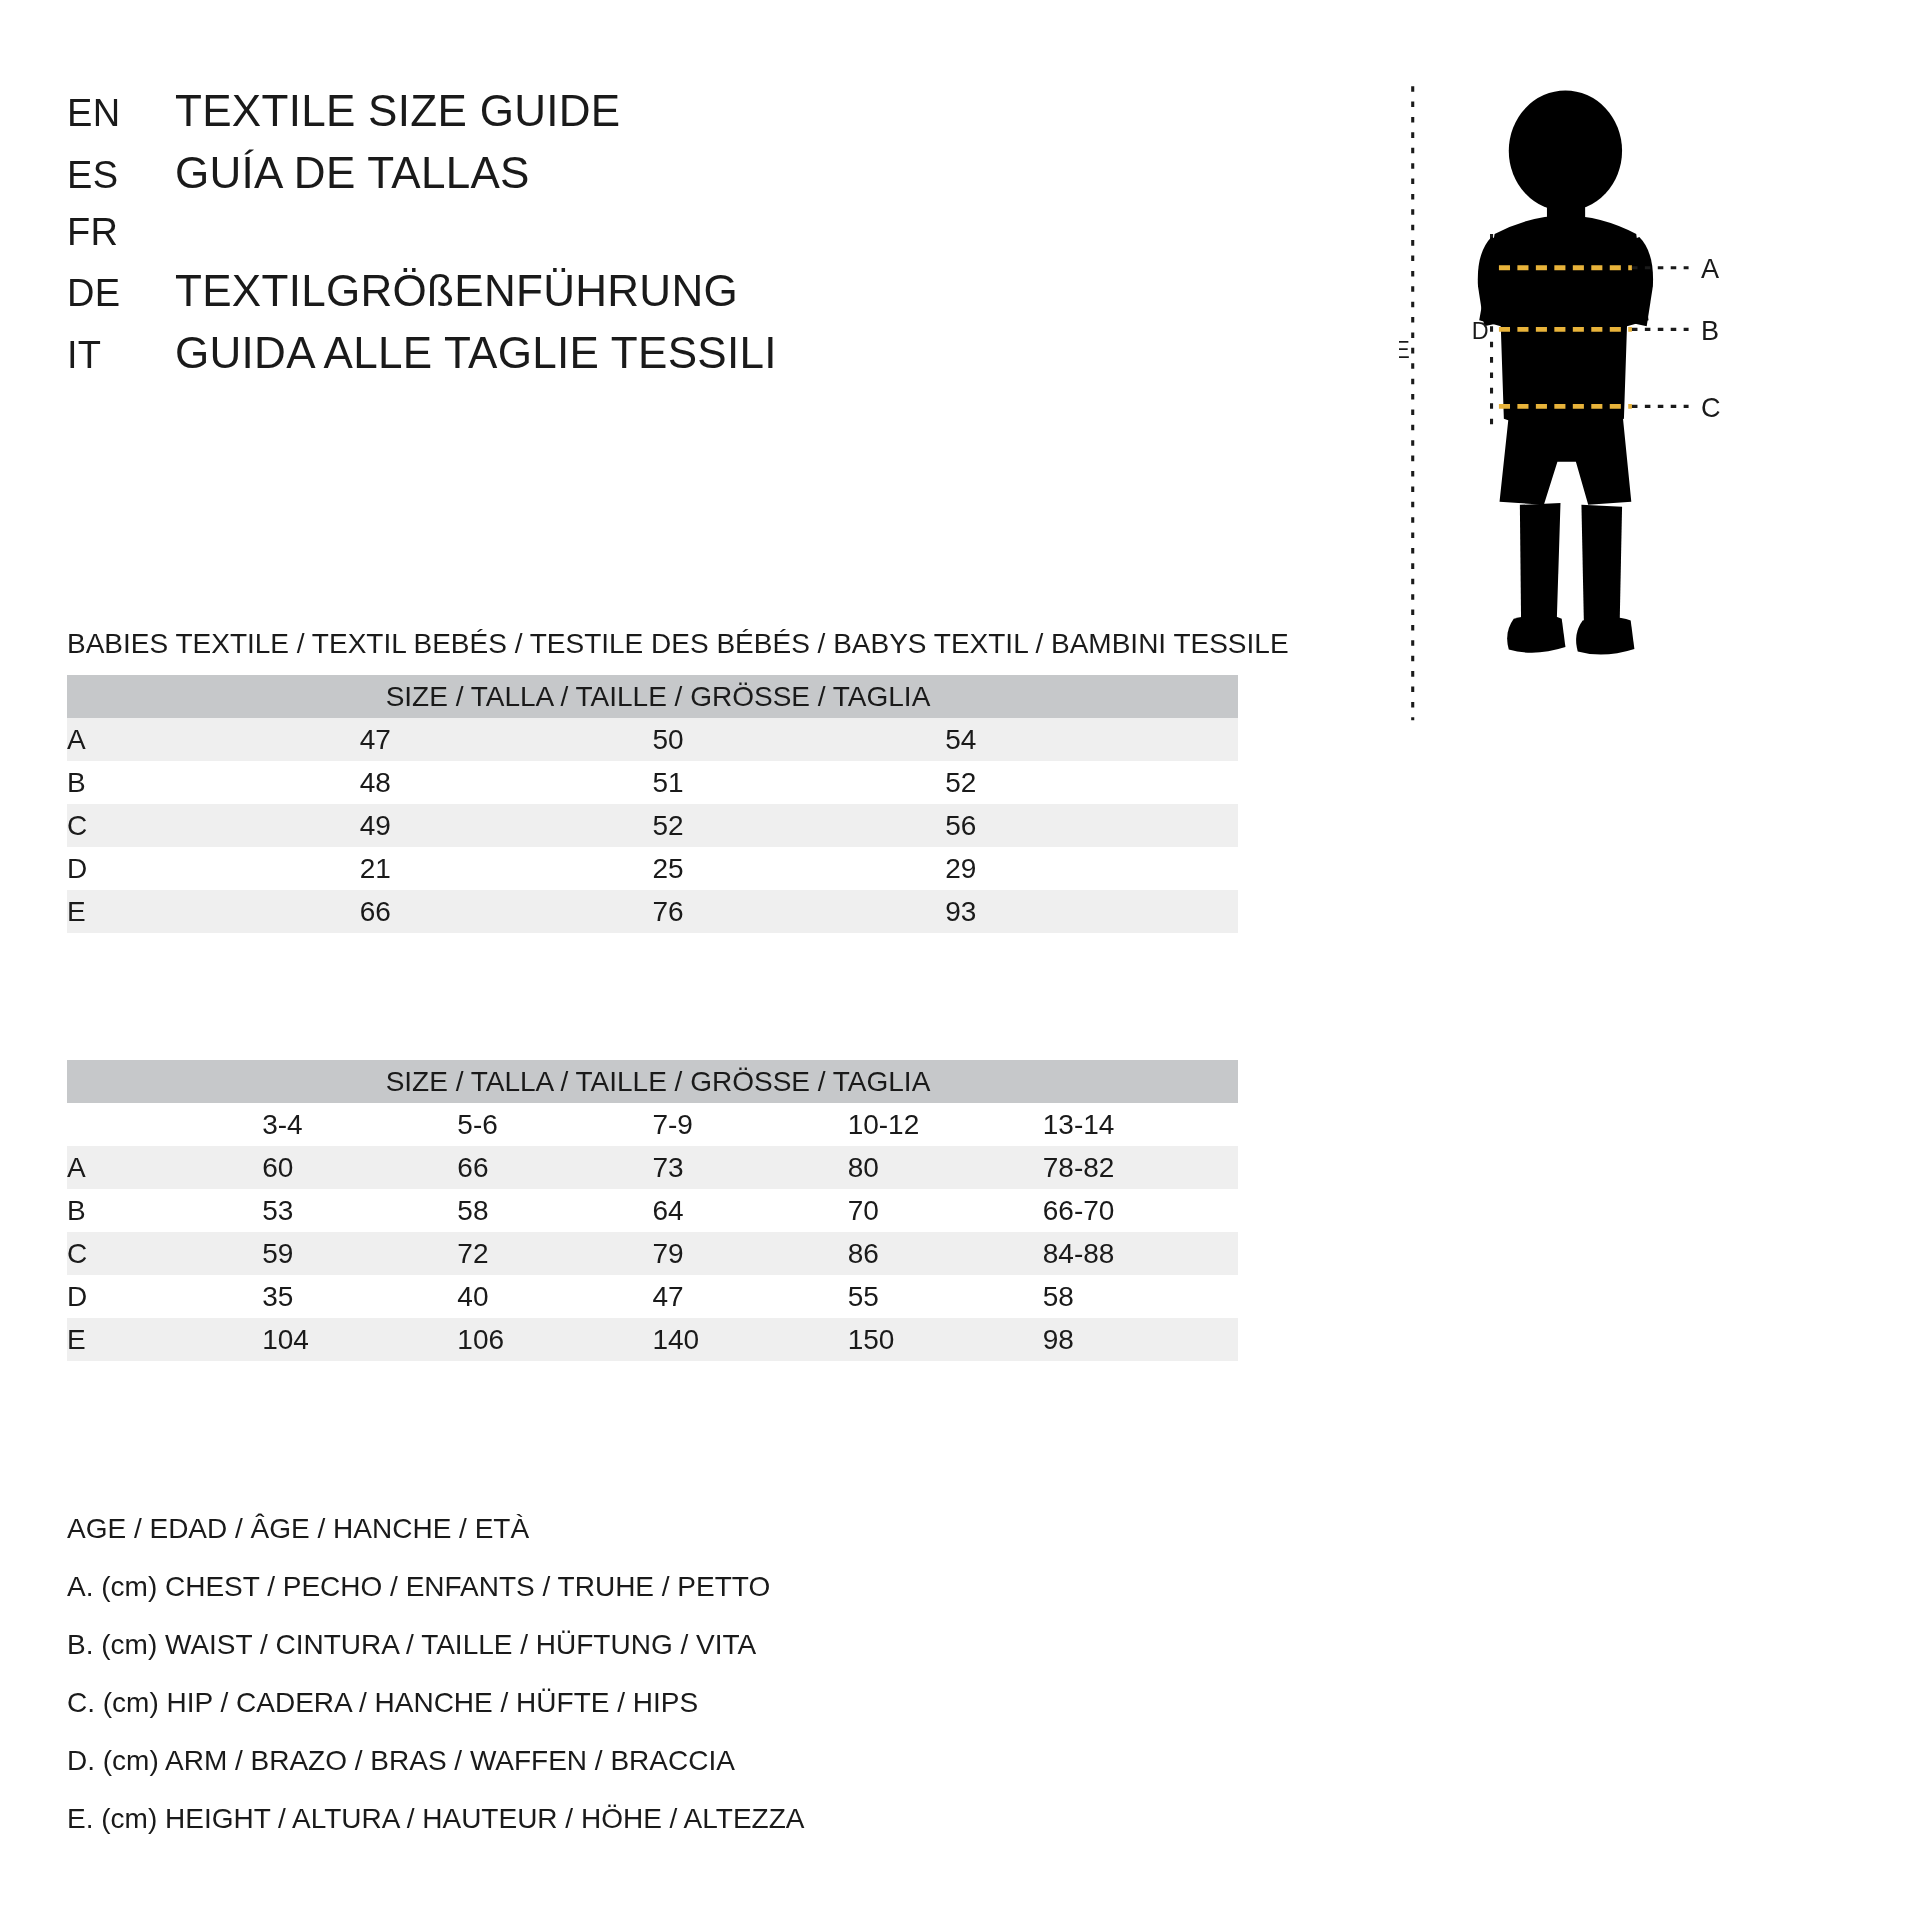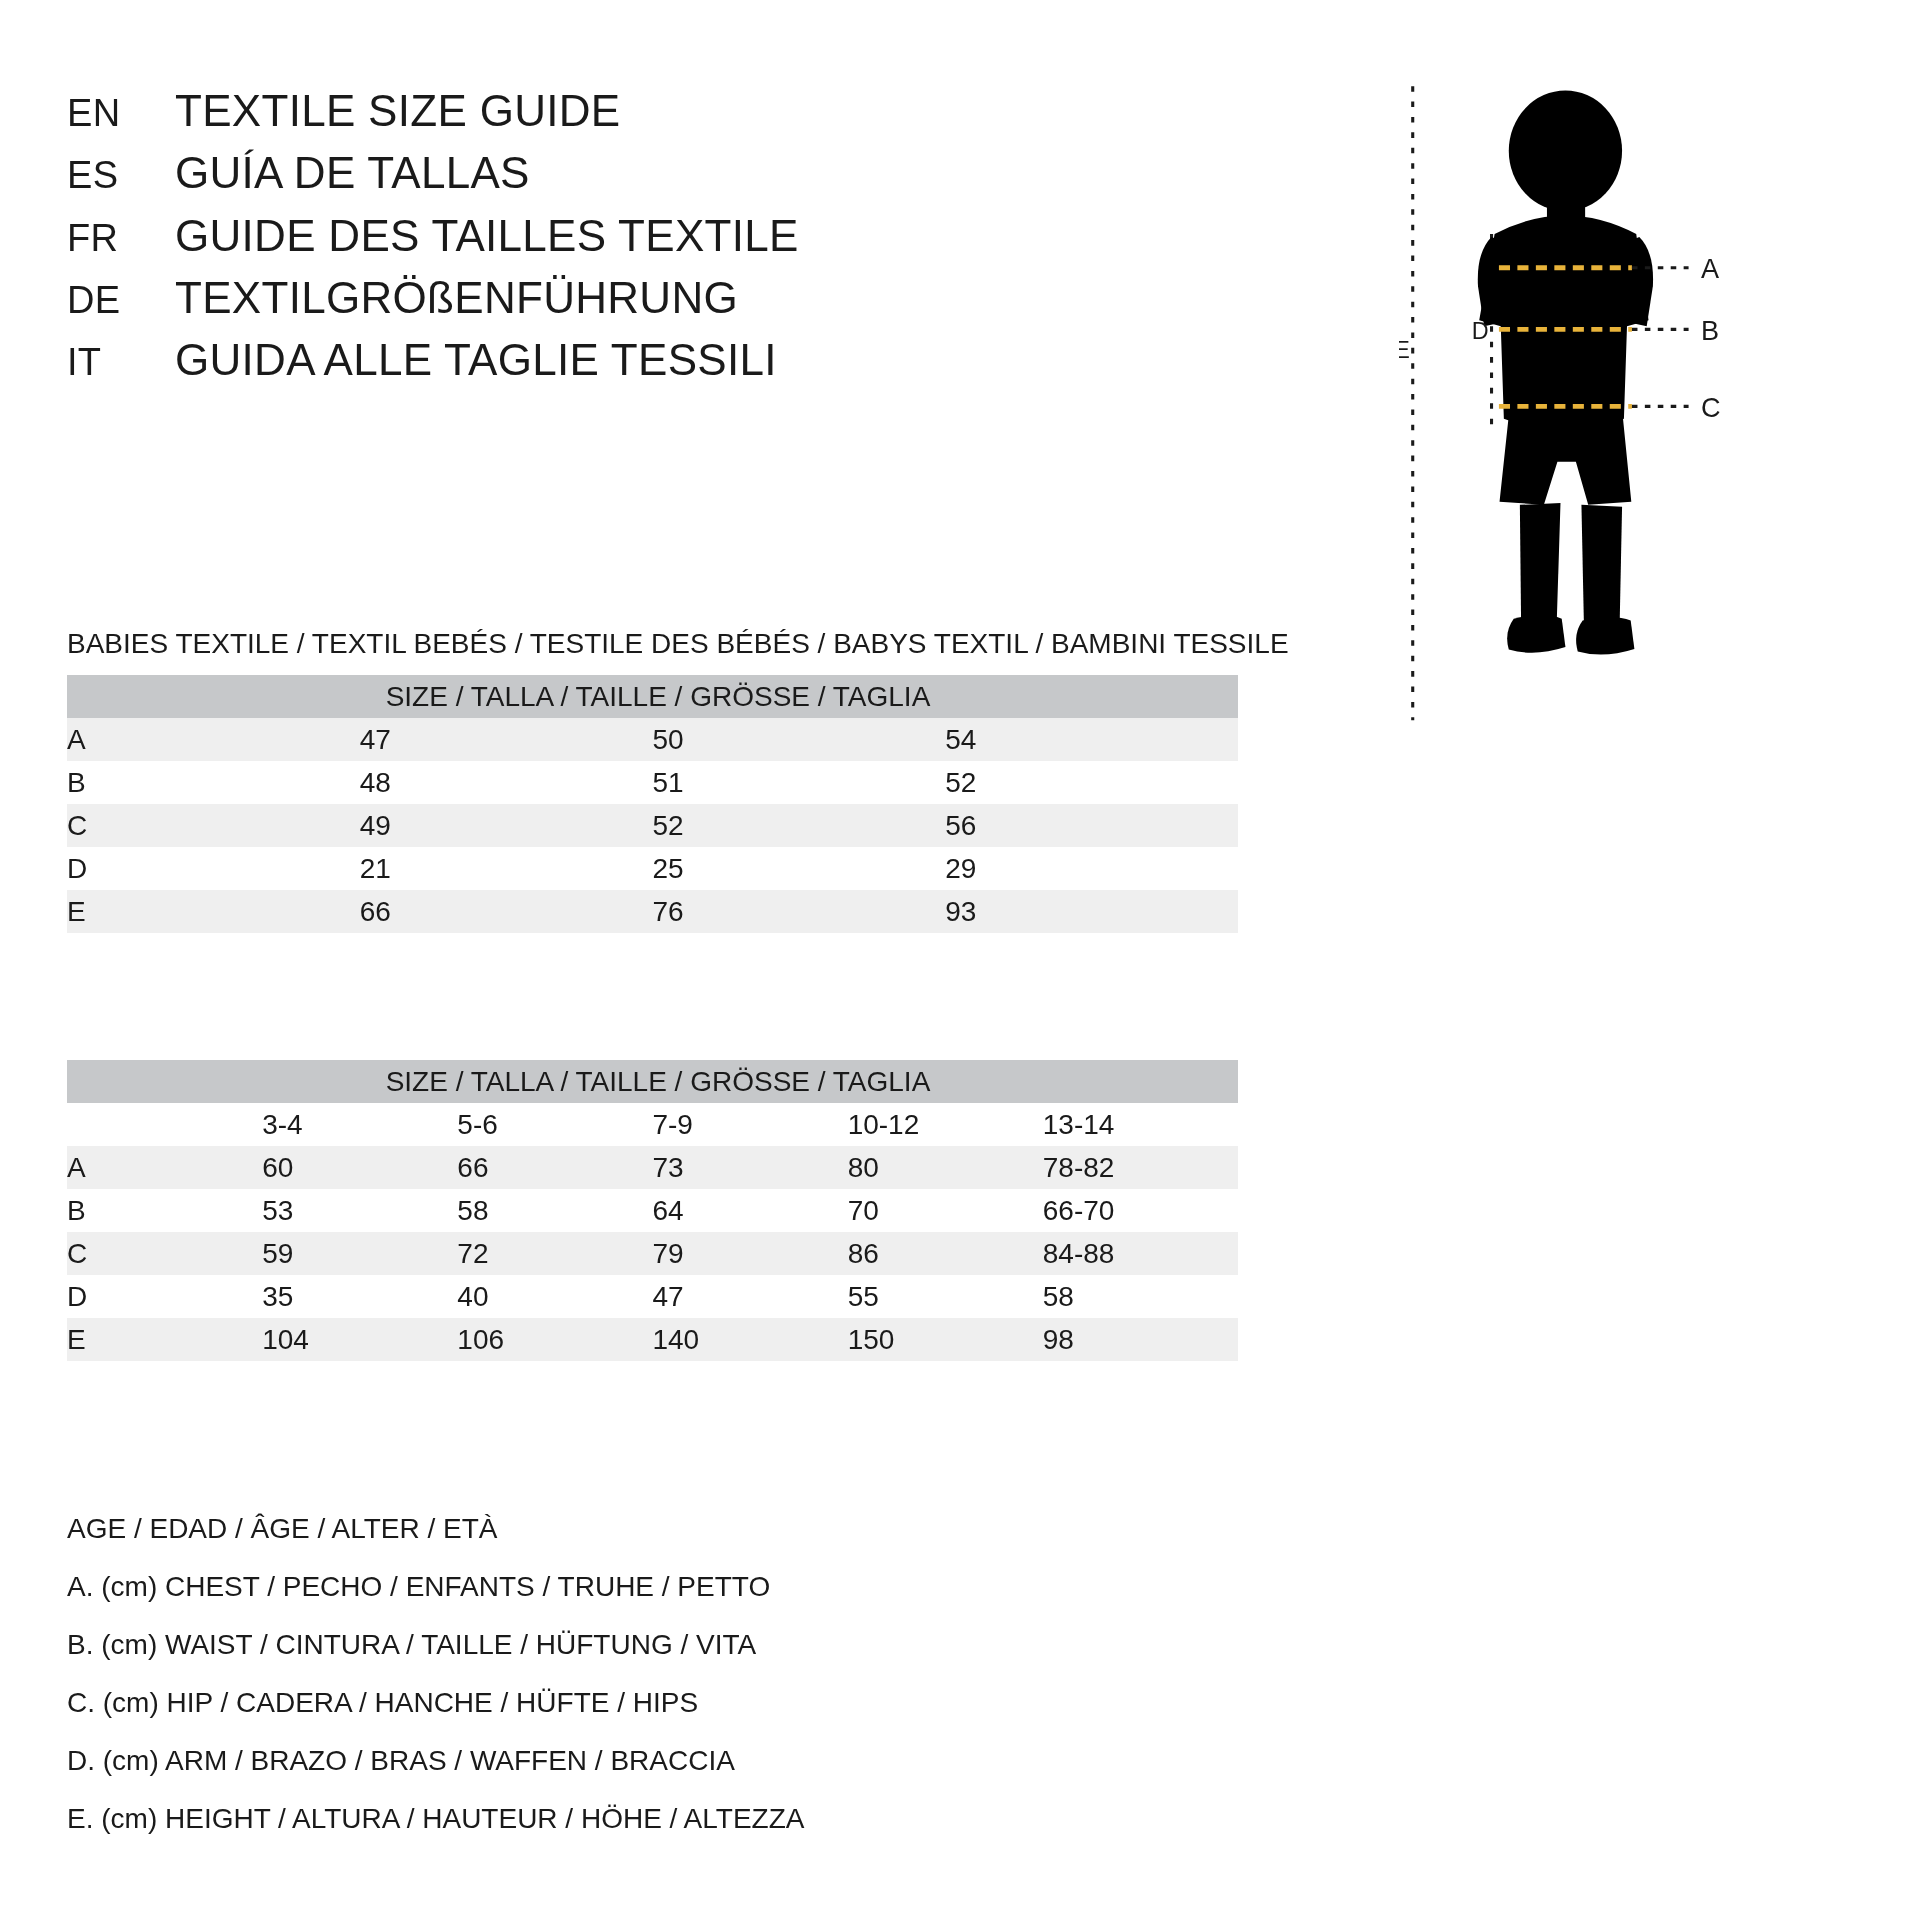--- a/index.html
+++ b/index.html
@@ -135,21 +135,20 @@
     <div class="title-row">
       <div class="title-lang">EN</div>
       <div class="title-text">TEXTILE SIZE GUIDE</div>
     </div>
     <div class="title-row">
       <div class="title-lang">ES</div>
       <div class="title-text">GUÍA DE TALLAS</div>
     </div>
     <div class="title-row">
       <div class="title-lang">FR</div>
-      <div class="title-text">GUIDE DES TAILLES TEXTILE</div>
     </div>
     <div class="title-row">
       <div class="title-lang">DE</div>
       <div class="title-text">TEXTILGRÖßENFÜHRUNG</div>
     </div>
     <div class="title-row">
       <div class="title-lang">IT</div>
       <div class="title-text">GUIDA ALLE TAGLIE TESSILI</div>
     </div>
   </div>
@@ -289,21 +288,21 @@
         <td class="val">106</td>
         <td class="val">140</td>
         <td class="val">150</td>
         <td class="val">98</td>
       </tr>
     </tbody>
       </table>
   </div>
 
   <div class="legend">
-    <div class="legend-line">AGE / EDAD / ÂGE / ALTER / ETÀ</div>
+    <div class="legend-line">AGE / EDAD / ÂGE / HANCHE / ETÀ</div>
     <div class="legend-line">A. (cm) CHEST / PECHO / ENFANTS / TRUHE / PETTO</div>
     <div class="legend-line">B. (cm) WAIST / CINTURA / TAILLE / HÜFTUNG / VITA</div>
     <div class="legend-line">C. (cm) HIP / CADERA / HANCHE / HÜFTE / HIPS</div>
     <div class="legend-line">D. (cm) ARM / BRAZO / BRAS / WAFFEN / BRACCIA</div>
     <div class="legend-line">E. (cm) HEIGHT / ALTURA / HAUTEUR / HÖHE / ALTEZZA</div>
   </div>
 
 </div>
 
 

